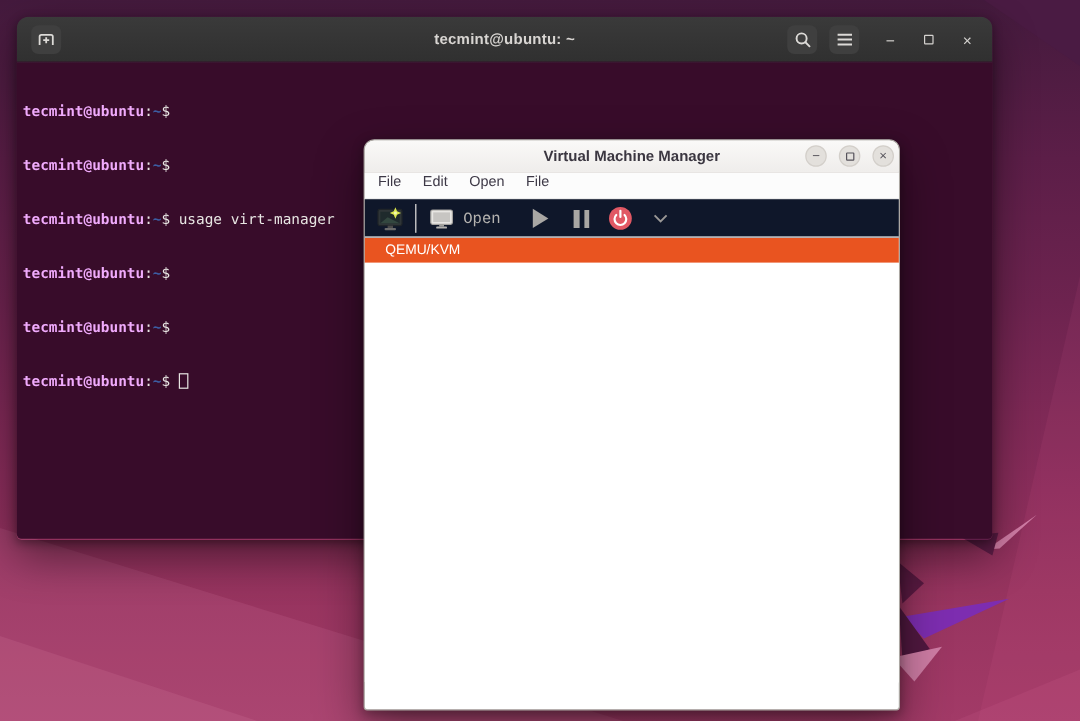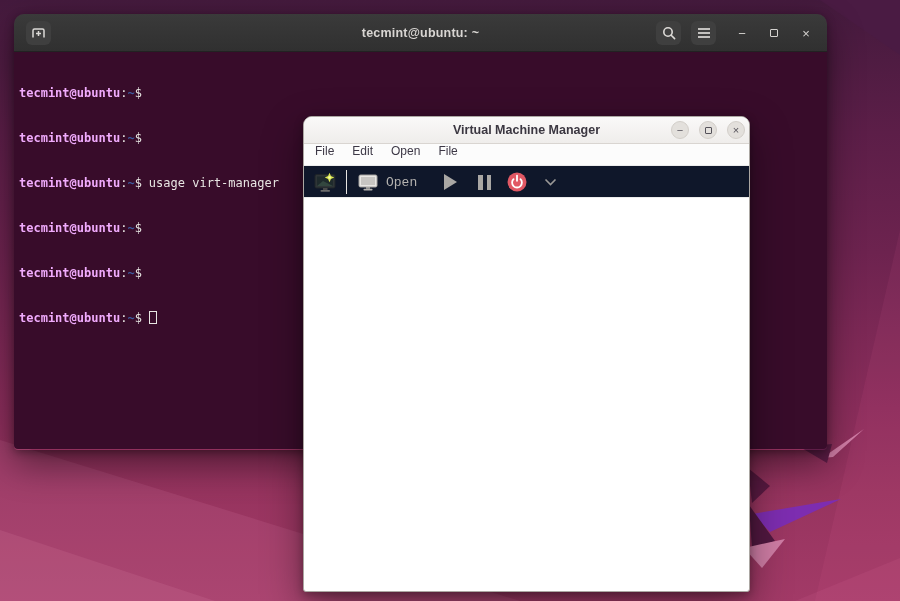--- a/index.html
+++ b/index.html
@@ -241,17 +241,20 @@
         </svg>
       </div>
       <div class="tb" style="left:240px;">
         <svg width="13" height="10" viewBox="0 0 13 10">
           <polyline points="1.5,2.5 6.5,7.5 11.5,2.5" fill="none" stroke="#9a9896" stroke-width="1.6"></polyline>
         </svg>
       </div>
     </div>
 
 
+    <div class="vmm-row">
+      <span>QEMU/KVM</span>
+    </div>
 
     <div class="vmm-empty"></div>
   </div>
 
 </div>
 
 </body></html>

